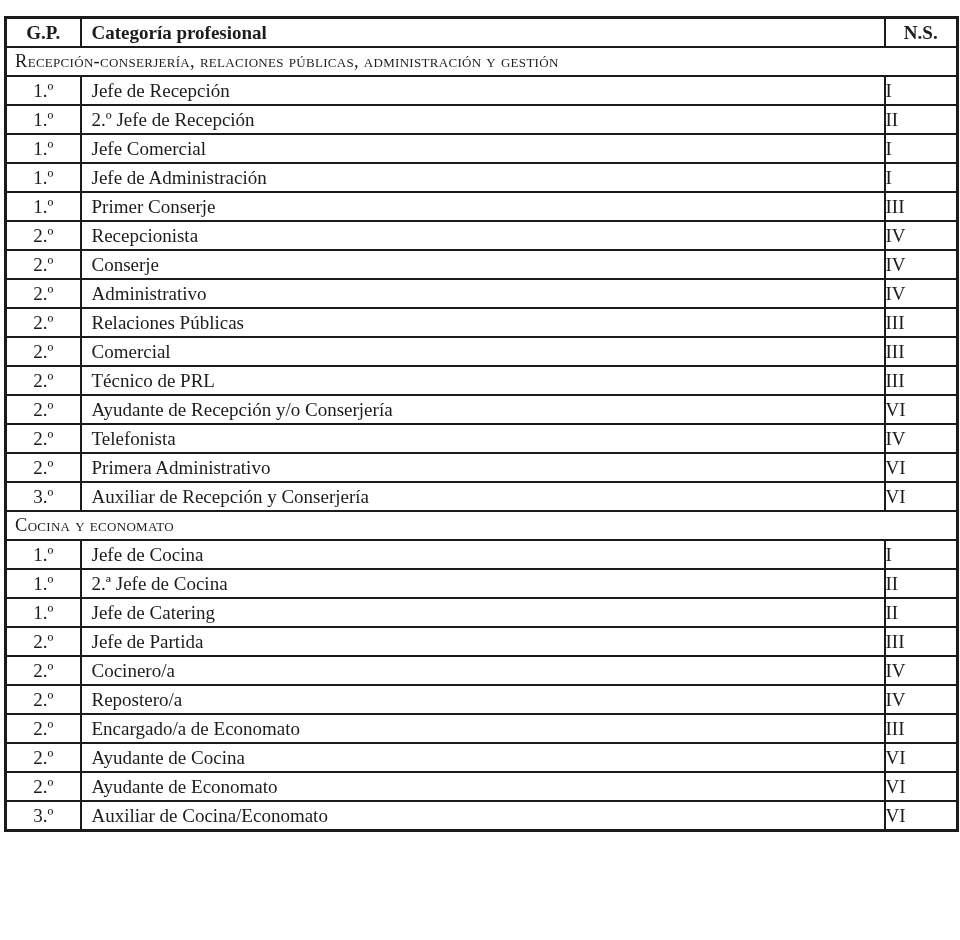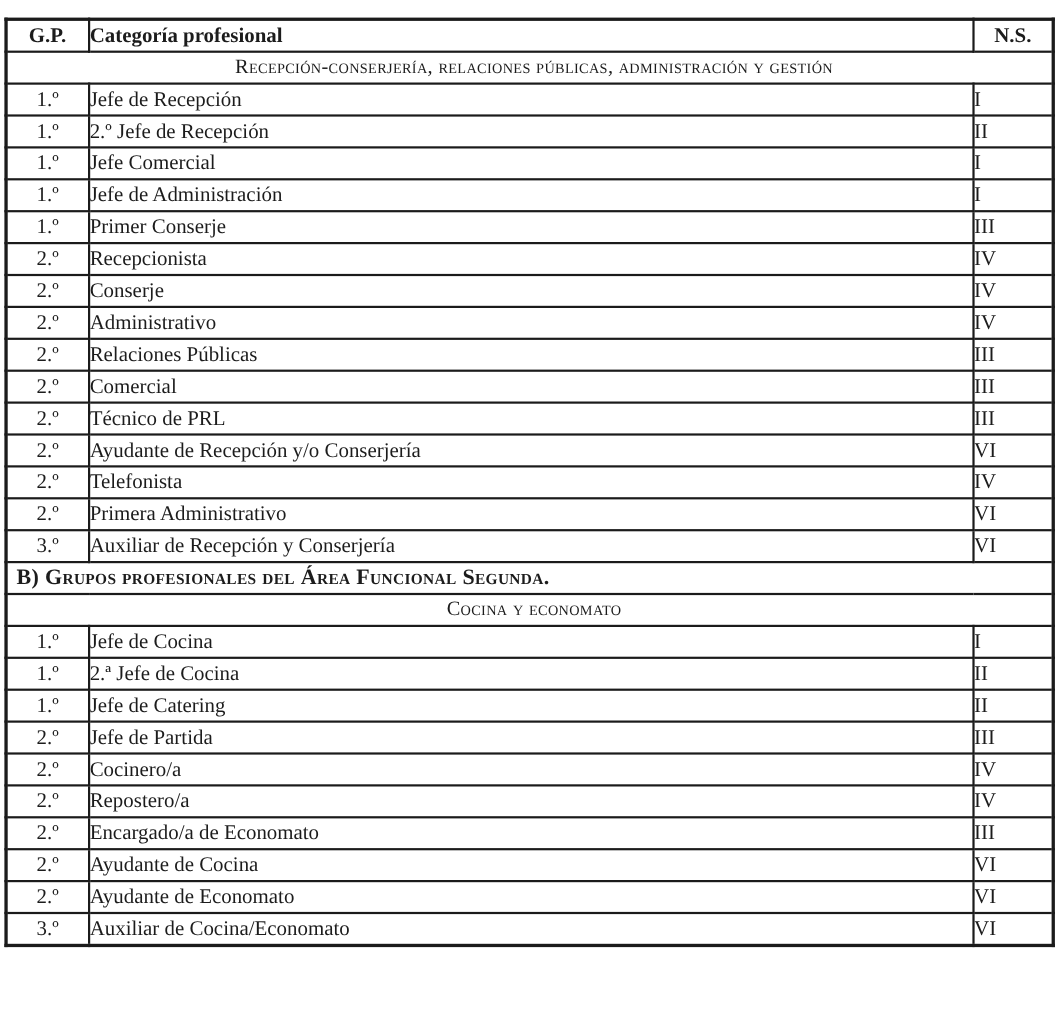--- a/index.html
+++ b/index.html
@@ -32,38 +32,39 @@
     vertical-align: middle;
     background: #ffffff;
     white-space: nowrap;
     overflow: hidden;
   }
   th.gp-head, td.gp-cell {
     text-align: center;
   }
   th.cat-head, td.category-cell {
     text-align: left;
+    padding-left: 10px;
   }
   th.ns-head, td.ns-cell {
   }
   th {
     font-weight: bold;
   }
   tr.section-row td {
     font-weight: bold;
     font-variant: small-caps;
     letter-spacing: 0.3px;
     text-align: left;
     padding-left: 8px;
     font-size: 20px;
   }
   tr.subsection-row td {
     font-variant: small-caps;
     letter-spacing: 0.3px;
-    text-align: center;
+    text-align: left;
     padding-left: 8px;
     font-size: 18.5px;
   }
 </style>
 </head>
 <body>
 
 <table class="doc-table">
   <colgroup>
     <col class="col-gp">
@@ -149,23 +150,20 @@
       <tr>
         <td class="gp-cell">2.º</td>
         <td class="category-cell">Primera Administrativo</td>
         <td class="ns-cell">VI</td>
       </tr>
       <tr>
         <td class="gp-cell">3.º</td>
         <td class="category-cell">Auxiliar de Recepción y Conserjería</td>
         <td class="ns-cell">VI</td>
       </tr>
-      <tr class="section-row">
-        <td colspan="3">B) Grupos profesionales del Área Funcional Segunda.</td>
-      </tr>
       <tr class="subsection-row">
         <td colspan="3">Cocina y economato</td>
       </tr>
       <tr>
         <td class="gp-cell">1.º</td>
         <td class="category-cell">Jefe de Cocina</td>
         <td class="ns-cell">I</td>
       </tr>
       <tr>
         <td class="gp-cell">1.º</td>

